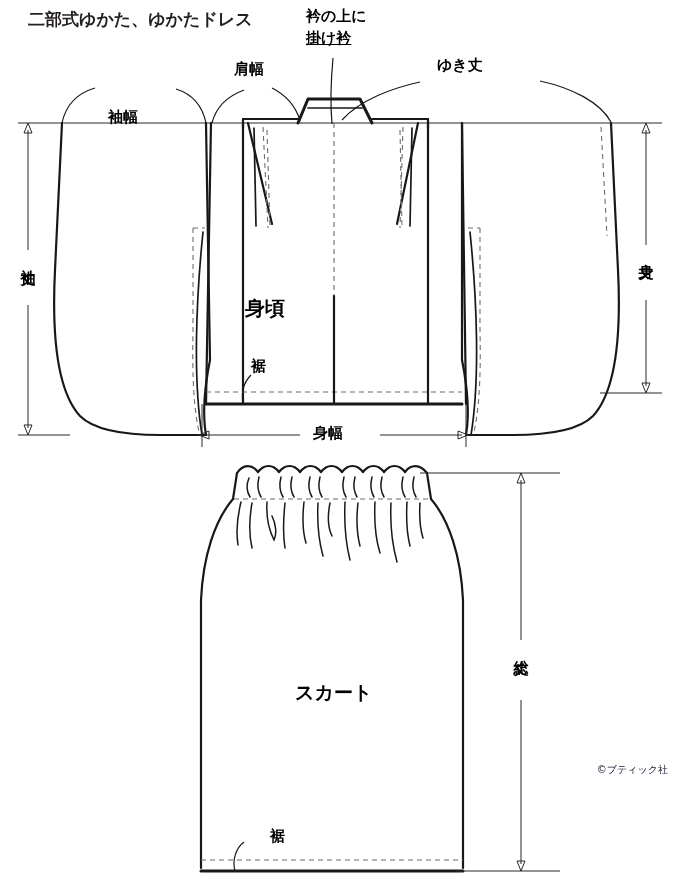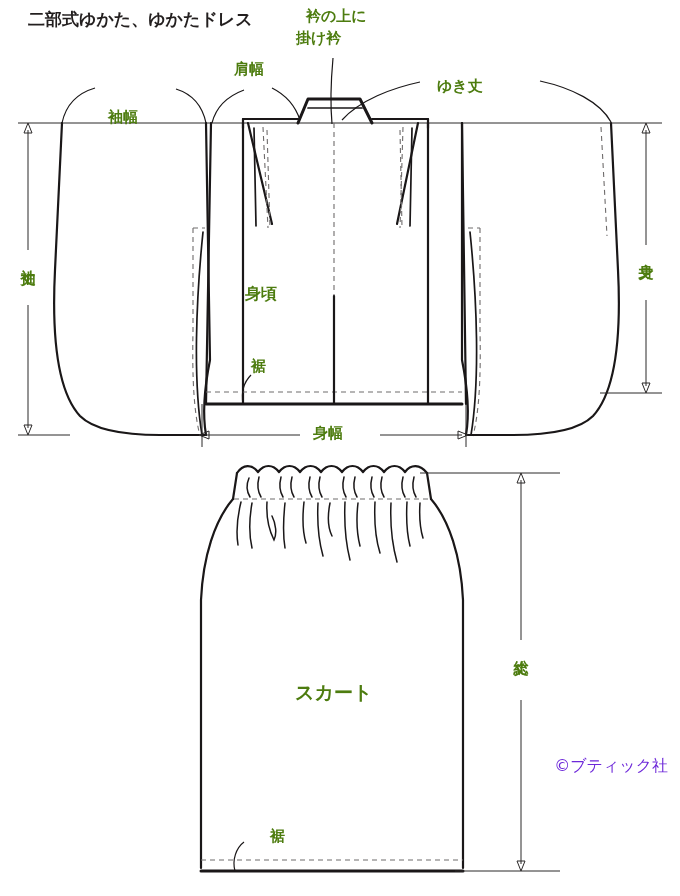--- a/index.html
+++ b/index.html
@@ -34,37 +34,37 @@
     top: 8px;
     font-size: 17px;
     font-weight: bold;
     color: #231f1f;
     letter-spacing: 0px;
     white-space: nowrap;
   }
   .lbl {
     position: absolute;
     font-size: 15px;
-    color: #4d7c0f;
+    color: #000000;
     white-space: nowrap;
     line-height: 1.12;
   }
   .lbl.b { font-weight: bold; }
   .lbl.vert {
     writing-mode: vertical-rl;
     text-orientation: upright;
     line-height: 1.0;
     letter-spacing: 1px;
   }
   .credit {
     position: absolute;
     right: 12px;
     bottom: 8px;
-    font-size: 16px;
-    color: #6d28d9;
+    font-size: 10px;
+    color: #0f172a;
     white-space: nowrap;
   }
   
   .outline { fill: none; stroke: #1a1718; stroke-width: 2.2; stroke-linejoin: round; stroke-linecap: round; }
   .outline-thick { fill: none; stroke: #1a1718; stroke-width: 3.0; stroke-linejoin: round; stroke-linecap: round; }
   .inner { fill: none; stroke: #1a1718; stroke-width: 1.7; stroke-linecap: round; stroke-linejoin: round; }
   .thin { fill: none; stroke: #2b2828; stroke-width: 1.0; }
   .dash { fill: none; stroke: #6f6c6c; stroke-width: 1.1; stroke-dasharray: 5 4; }
   .leader { fill: none; stroke: #1a1718; stroke-width: 1.2; }
   .dim { fill: none; stroke: #2b2828; stroke-width: 1.0; }
@@ -244,29 +244,29 @@
       <line class="thin" x1="455" y1="871" x2="560" y2="871"></line>
     </g>
 
   </svg>
 
   <div class="lbl b" style="left:108px; top:82px;margin-top:27px;">袖幅</div>
 
   <div class="lbl b" style="left:234px; top:61px;">肩幅</div>
 
   <div class="lbl b" style="left:306px; top:8px;">衿の上に</div>
-  <div class="lbl b" style="left:296px; top:30px;">掛け衿</div>
-
-  <div class="lbl b" style="left:437px; top:78px;">ゆき丈</div>
+  <div class="lbl b" style="left:306px; top:30px;text-decoration:underline;">掛け衿</div>
+
+  <div class="lbl b" style="left:437px; top:59px;font-family:Liberation Mono, monospace;">ゆき丈</div>
 
   <div class="lbl b vert" style="left:20px; top:258px;">袖丈</div>
 
   <div class="lbl b vert" style="left:638px; top:252px;">身丈</div>
 
-  <div class="lbl b" style="left:245px; top:285px; font-size:16px;">身頃</div>
+  <div class="lbl b" style="left:245px; top:297px; font-size:20px;">身頃</div>
 
   <div class="lbl b" style="left:251px; top:358px;">裾</div>
 
   <div class="lbl b" style="left:313px; top:425px;">身幅</div>
 
   <div class="lbl b" style="left:295px; top:682px; font-size:19px;">スカート</div>
 
   <div class="lbl b vert" style="left:513px; top:648px;">総丈</div>
 
   <div class="lbl b" style="left:270px; top:828px;">裾</div>

